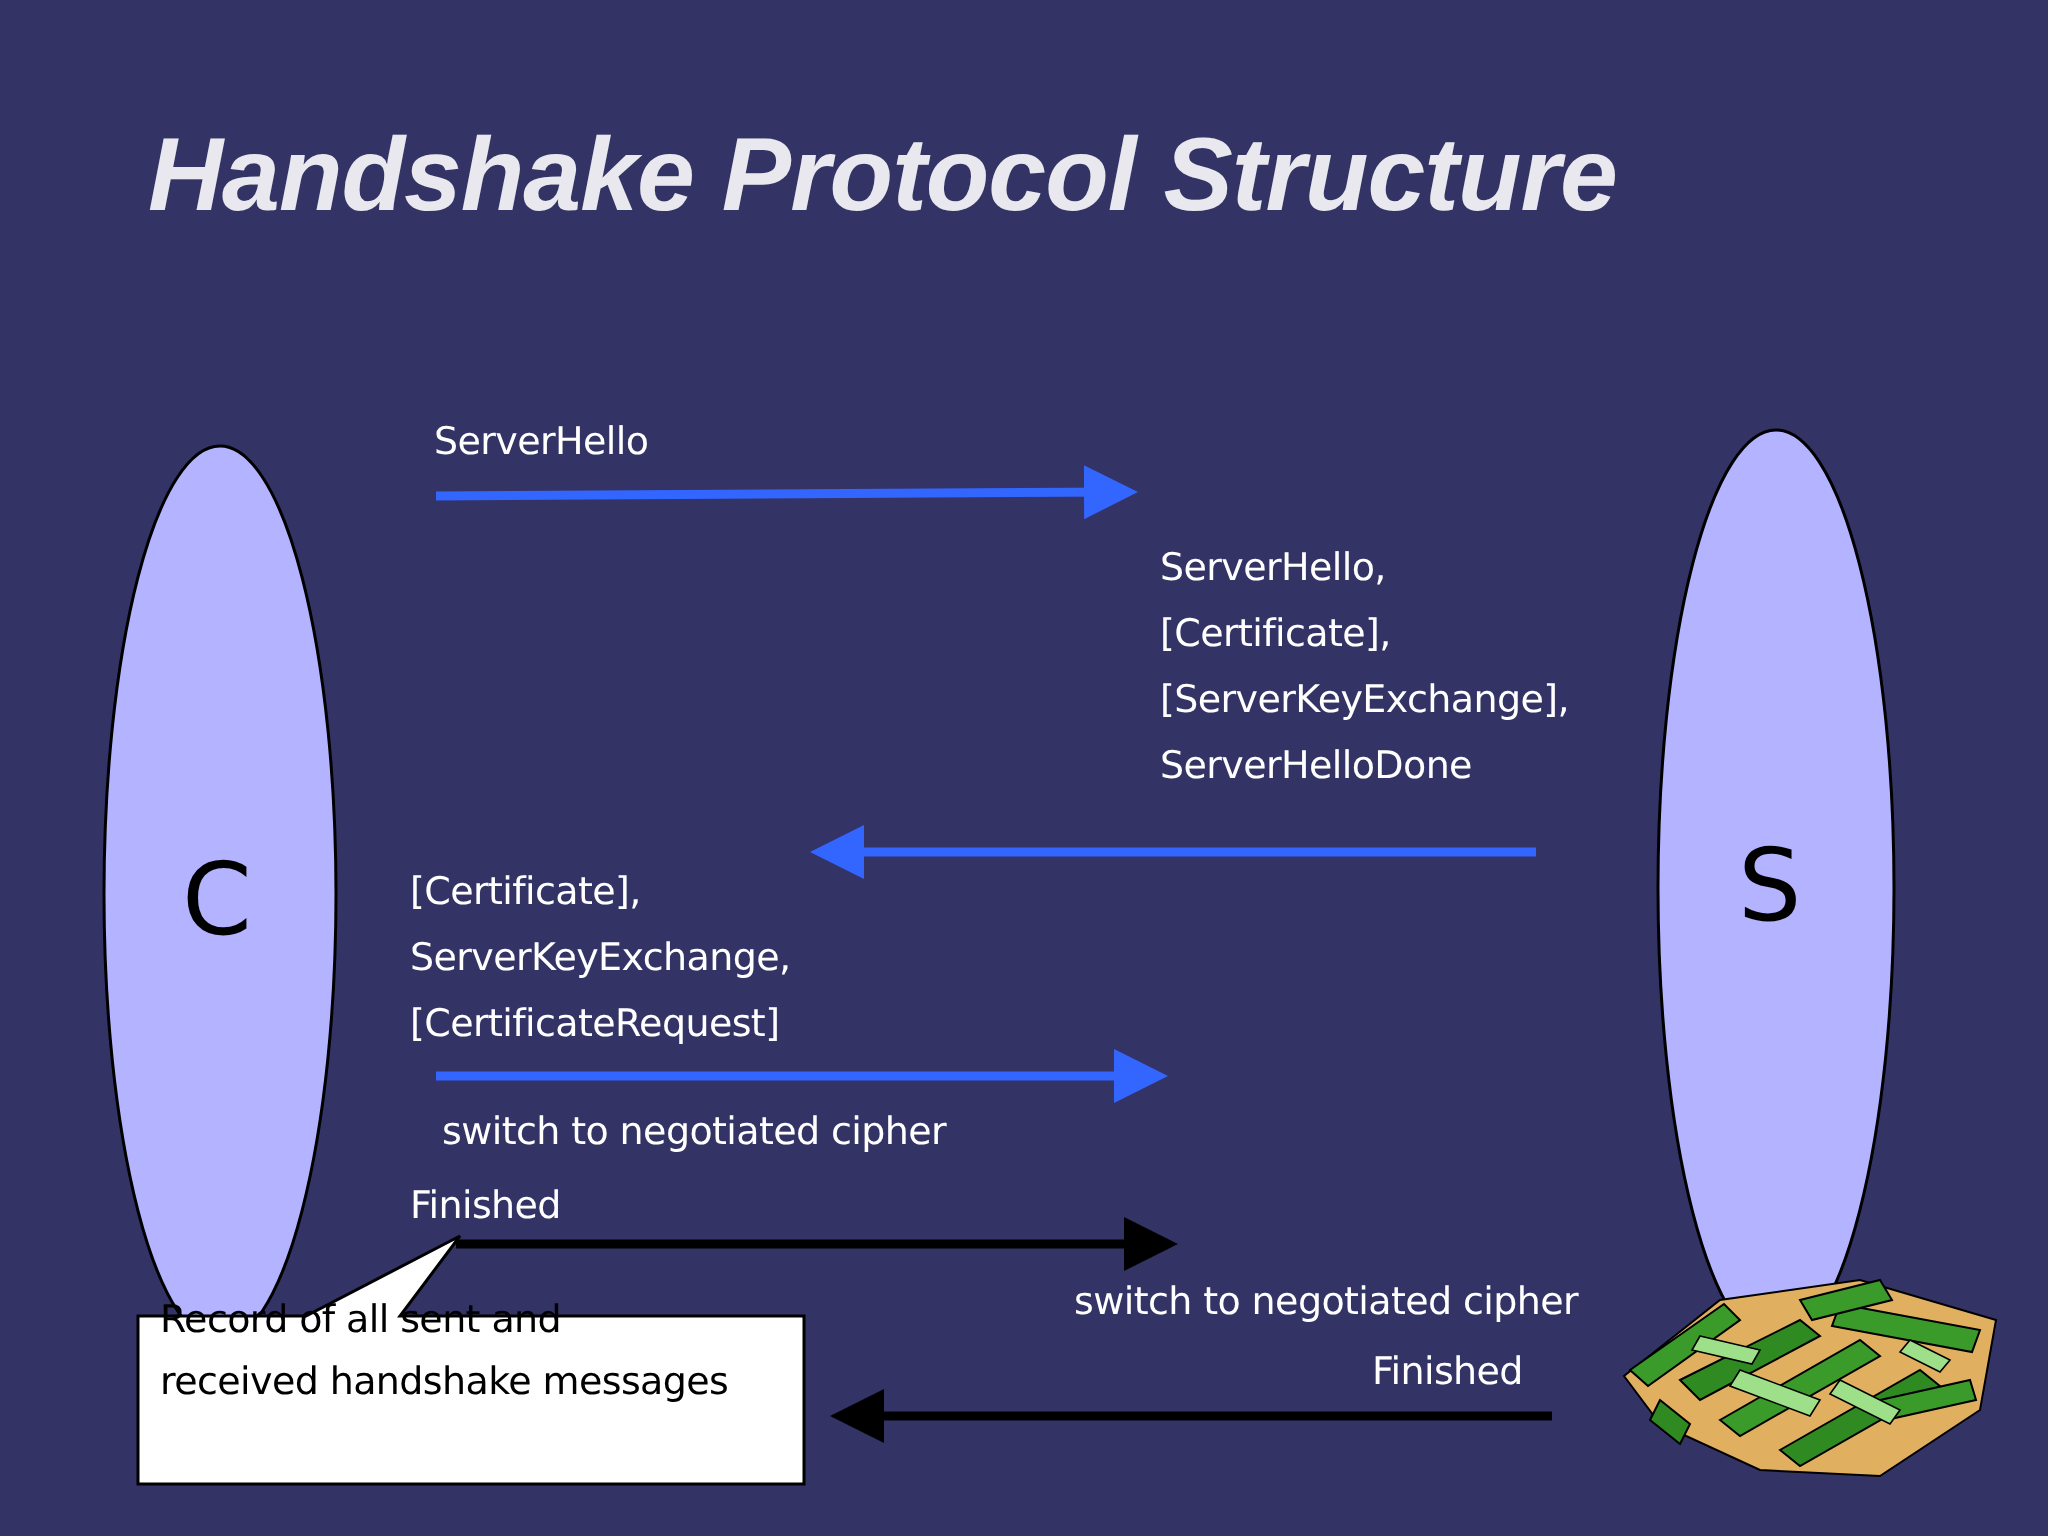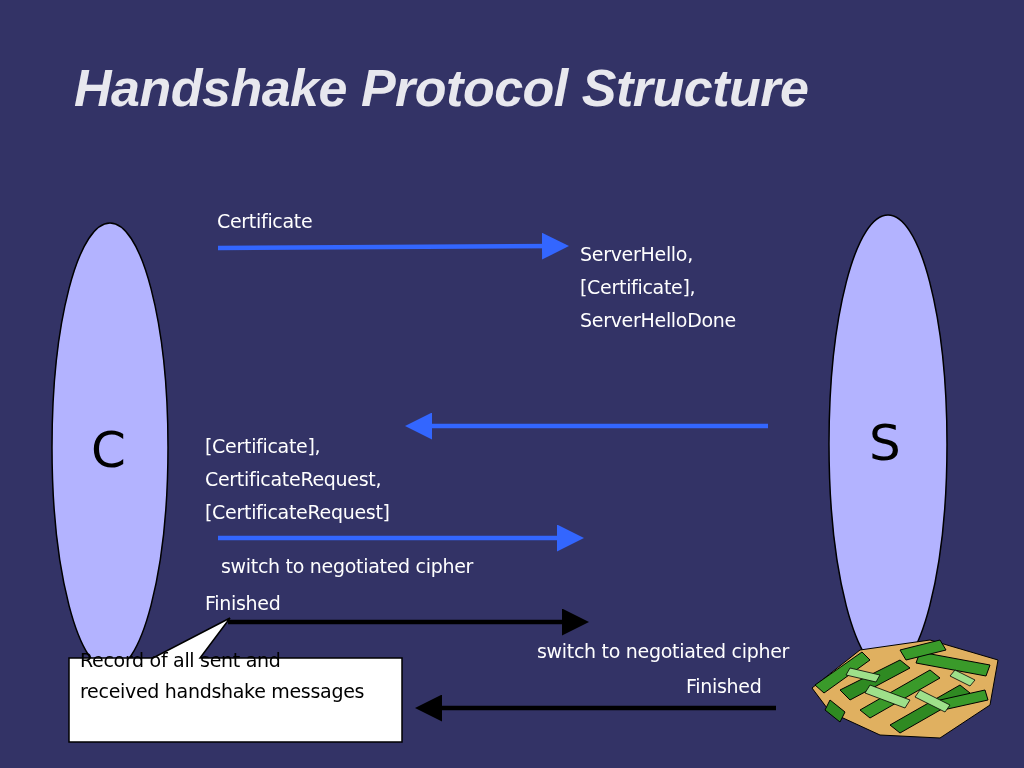--- a/index.html
+++ b/index.html
@@ -57,31 +57,32 @@
   <line x1="776" y1="708" x2="424" y2="708" stroke="#000" stroke-width="4.5" marker-end="url(#ah-black)"></line>
 
   <g>
     <path d="M69,658 L153,658 L230,618 L200,658 L402,658 L402,742 L69,742 Z" fill="#ffffff" stroke="#000" stroke-width="1.5"></path>
   </g>
 </svg>
 
 <div class="party" style="left:91px; top:421px;">C</div>
 <div class="party" style="left:869px; top:414px;">S</div>
 
-<div class="lbl" style="left:217px; top:205px;">Certificate</div>
+<div class="lbl" style="left:217px; top:205px;">ServerHello</div>
 
-<div class="lbl" style="left:580px; top:238px;">
+<div class="lbl" style="left:580px; top:268px;">
   <div>ServerHello,</div>
   <div>[Certificate],</div>
+  <div>[ServerKeyExchange],</div>
   <div>ServerHelloDone</div>
 </div>
 
 <div class="lbl" style="left:205px; top:430px;">
   <div>[Certificate],</div>
-  <div>CertificateRequest,</div>
+  <div>ServerKeyExchange,</div>
   <div>[CertificateRequest]</div>
 </div>
 
 <div class="lbl" style="left:221px; top:550px;">switch to negotiated cipher</div>
 <div class="lbl" style="left:205px; top:587px;">Finished</div>
 <div class="lbl" style="left:537px; top:635px;">switch to negotiated cipher</div>
 <div class="lbl" style="left:686px; top:670px;">Finished</div>
 
 <div class="callout-text">
   <div>Record of all sent and</div>

